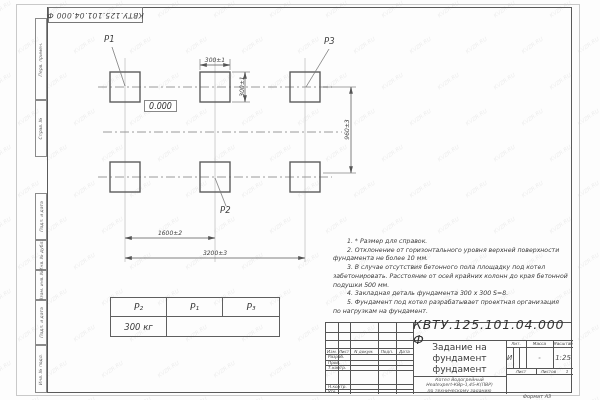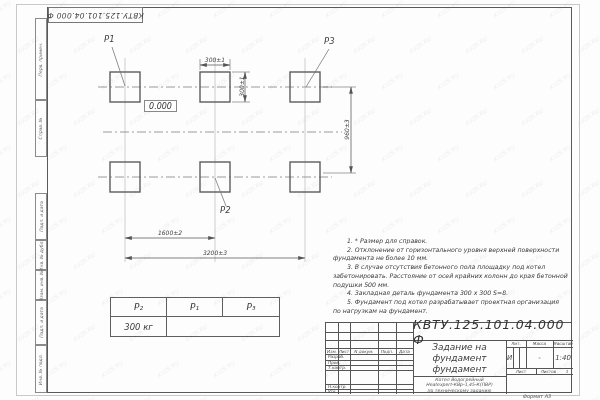--- a/index.html
+++ b/index.html
@@ -55,21 +55,21 @@
   #tb .vl { position:absolute; width:1px; background:#555; }
   #tb .hl { position:absolute; height:1px; background:#555; }
   #tb .cell { position:absolute; display:flex; align-items:center; justify-content:center;
     font-size:4.2px; color:#444; font-style:italic; overflow:visible; white-space:nowrap; }
   #tb .rowlabel { justify-content:flex-start; padding-left:2px; }
   #doc-number { position:absolute; left:87px; top:0; width:160px; height:17px;
     display:flex; align-items:center; justify-content:center; font-style:italic;
     font-size:12.5px; letter-spacing:0.8px; color:#333; }
   #tb-name { position:absolute; left:87px; top:17px; width:93px; height:36px;
     display:flex; flex-direction:column; align-items:center; justify-content:center; }
-  #tb-name div { font-style:italic; font-size:9px; line-height:11px; color:#3a3a3a; }
+  #tb-name div { font-size:9px; line-height:11px; color:#3a3a3a; }
   #tb-sub { position:absolute; left:87px; top:53px; width:93px; height:18px;
     display:flex; flex-direction:column; align-items:center; justify-content:center; }
   #tb-sub div { font-style:italic; font-size:4.6px; line-height:5.6px; color:#555; white-space:nowrap; }
   #logo-area { position:absolute; left:180px; top:51px; width:67px; height:20px;
     display:flex; align-items:center; justify-content:center; gap:2px; }
   #logo-mark { width:9px; height:9px; background:#111; color:#fff; font-size:6px;
     display:flex; align-items:center; justify-content:center; font-weight:bold; }
   #logo-text { font-weight:bold; font-size:10.5px; color:#111; letter-spacing:0.3px; }
   #logo-caption div { font-size:3.8px; font-weight:bold; color:#333; line-height:4.4px; }
   #format-note { left:502px; top:393px; width:70px; text-align:center;
@@ -378,21 +378,21 @@
       <div>Котел Водогрейный</div>
       <div>Heatexpert-КВр-1,45-К(ПВР)</div>
       <div>по техническому заданию</div>
     </div>
 
     <div class="cell" style="left:180px; top:17px; width:20px; height:7px;">Лит.</div>
     <div class="cell" style="left:200px; top:17px; width:27px; height:7px;">Масса</div>
     <div class="cell" style="left:227px; top:17px; width:20px; height:7px;">Масштаб</div>
     <div class="cell" style="left:180px; top:24px; width:7px; height:21px; font-size:7px;">И</div>
     <div class="cell" style="left:200px; top:24px; width:27px; height:21px; font-size:7px;">-</div>
-    <div class="cell" style="left:227px; top:24px; width:20px; height:21px; font-size:7px;">1:40</div>
+    <div class="cell" style="left:227px; top:24px; width:20px; height:21px; font-size:7px;">1:25</div>
 
     <div class="cell" style="left:180px; top:45px; width:30px; height:6px;">Лист</div>
     <div class="cell" style="left:210px; top:45px; width:25px; height:6px;">Листов</div>
     <div class="cell" style="left:235px; top:45px; width:12px; height:6px;">1</div>
 
   </div>
 
   <div id="format-note" class="abs">Формат А3</div>
 </div>
 

